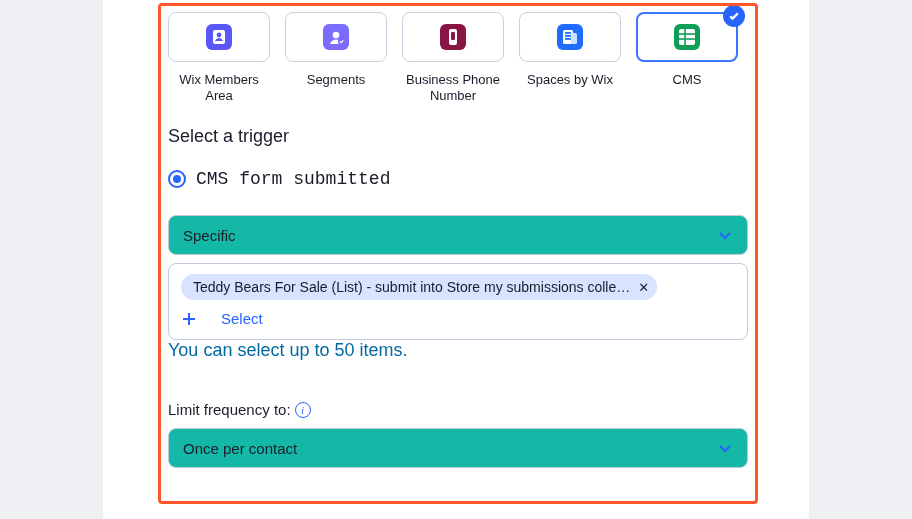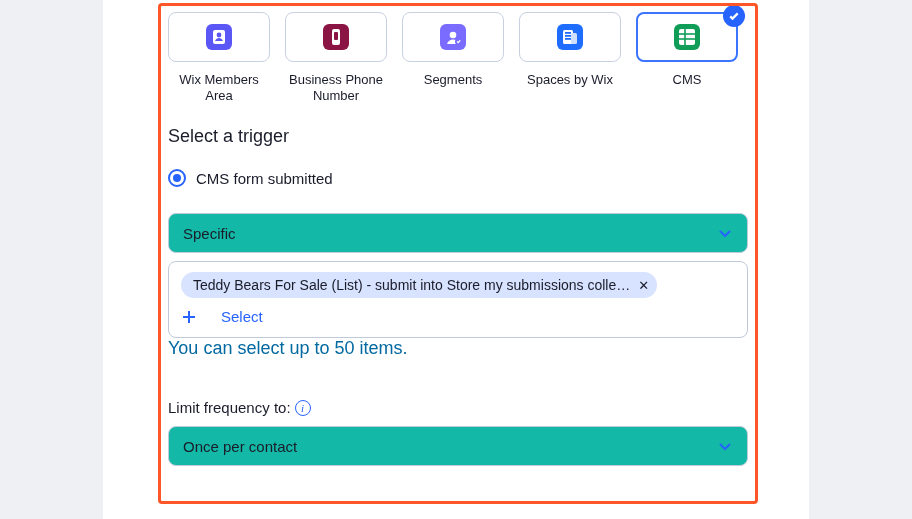--- a/index.html
+++ b/index.html
@@ -16,21 +16,21 @@
   .tile.selected { border:2px solid #3b74ff; }
   .checkbadge { position:absolute; top:-9px; right:-9px; width:22px; height:22px; border-radius:50%; background:#2663ff; display:flex; align-items:center; justify-content:center; }
   .checkbadge svg { width:12px; height:12px; stroke:#fff; stroke-width:3; fill:none; }
   .app-label { margin-top:10px; width:100px; text-align:center; font-size:13px; line-height:16px; color:#1a1c2a; }
 
   
   .section-title { font-size:18px; color:#1a1c2a; margin-top:22px; margin-bottom:22px; font-weight:400; }
   .radio-row { display:flex; align-items:center; gap:10px; margin-bottom:26px; cursor:pointer; }
   .radio { width:18px; height:18px; border-radius:50%; border:2px solid #2663ff; display:flex; align-items:center; justify-content:center; }
   .radio::after { content:""; width:8px; height:8px; border-radius:50%; background:#2663ff; }
-  .radio-label { font-size:15px; color:#1a1c2a; }
+  .radio-label { font-size:18px; color:#1a1c2a;font-family:Liberation Mono, monospace; }
 
   .field-label { font-size:14px; color:#3a3d4d; margin-bottom:10px; }
 
   .select-box { height:40px; border:1px solid #c1cadb; border-radius:8px; padding:0 14px; display:flex; align-items:center; justify-content:space-between; cursor:pointer; background:#14b8a6; }
   .select-value { font-size:15px; color:#1a1c2a; }
   .chevron { width:16px; height:16px; stroke:#2663ff; stroke-width:2; fill:none; }
 
   .multi-box { margin-top:8px; border:1px solid #c1cadb; border-radius:8px; padding:10px 12px 12px 12px; background:#fff; }
   .tag { display:inline-flex; align-items:center; max-width:490px; background:#d7e3ff; color:#1a1c2a; border-radius:14px; padding:5px 8px 5px 12px; font-size:14px; }
   .tag-text { white-space:nowrap; overflow:hidden; text-overflow:ellipsis; max-width:450px; }
@@ -65,42 +65,42 @@
               </svg>
           </span>
         </div>
         <div class="app-label">Wix Members Area</div>
       </div>
 
       <div class="app">
         <div class="tile">
           <span class="ic">
             <svg width="26" height="26" viewBox="0 0 26 26">
-                <rect width="26" height="26" rx="6" fill="#8a1544"></rect>
-                <rect x="9" y="5" width="8" height="16" rx="2" fill="#fff"></rect>
-                <rect x="11" y="8" width="4" height="8" rx="1" fill="#8a1544"></rect>
-              </svg>
-          </span>
-        </div>
-        <div class="app-label">Business Phone Number</div>
-      </div>
-
-      <div class="app">
-        <div class="tile">
-          <span class="ic">
-            <svg width="26" height="26" viewBox="0 0 26 26">
                 <rect width="26" height="26" rx="6" fill="#7a6cff"></rect>
                 <circle cx="13" cy="11" r="3.3" fill="#fff"></circle>
                 <path d="M7 20c1-3 3.2-4.5 6-4.5s5 1.5 6 4.5" fill="#fff"></path>
                 <circle cx="18.5" cy="17.5" r="3.5" fill="#7a6cff"></circle>
                 <path d="M17.2 17.6l1 1 2-2.2" stroke="#fff" stroke-width="1.4" fill="none"></path>
               </svg>
           </span>
         </div>
         <div class="app-label">Segments</div>
+      </div>
+
+      <div class="app">
+        <div class="tile">
+          <span class="ic">
+            <svg width="26" height="26" viewBox="0 0 26 26">
+                <rect width="26" height="26" rx="6" fill="#8a1544"></rect>
+                <rect x="9" y="5" width="8" height="16" rx="2" fill="#fff"></rect>
+                <rect x="11" y="8" width="4" height="8" rx="1" fill="#8a1544"></rect>
+              </svg>
+          </span>
+        </div>
+        <div class="app-label">Business Phone Number</div>
       </div>
 
       <div class="app">
         <div class="tile">
           <span class="ic">
             <svg width="26" height="26" viewBox="0 0 26 26">
                 <rect width="26" height="26" rx="6" fill="#1e6dff"></rect>
                 <rect x="6" y="6" width="10" height="14" rx="1.5" fill="#fff"></rect>
                 <rect x="8" y="8" width="6" height="1.8" fill="#1e6dff"></rect>
                 <rect x="8" y="11" width="6" height="1.8" fill="#1e6dff"></rect>

